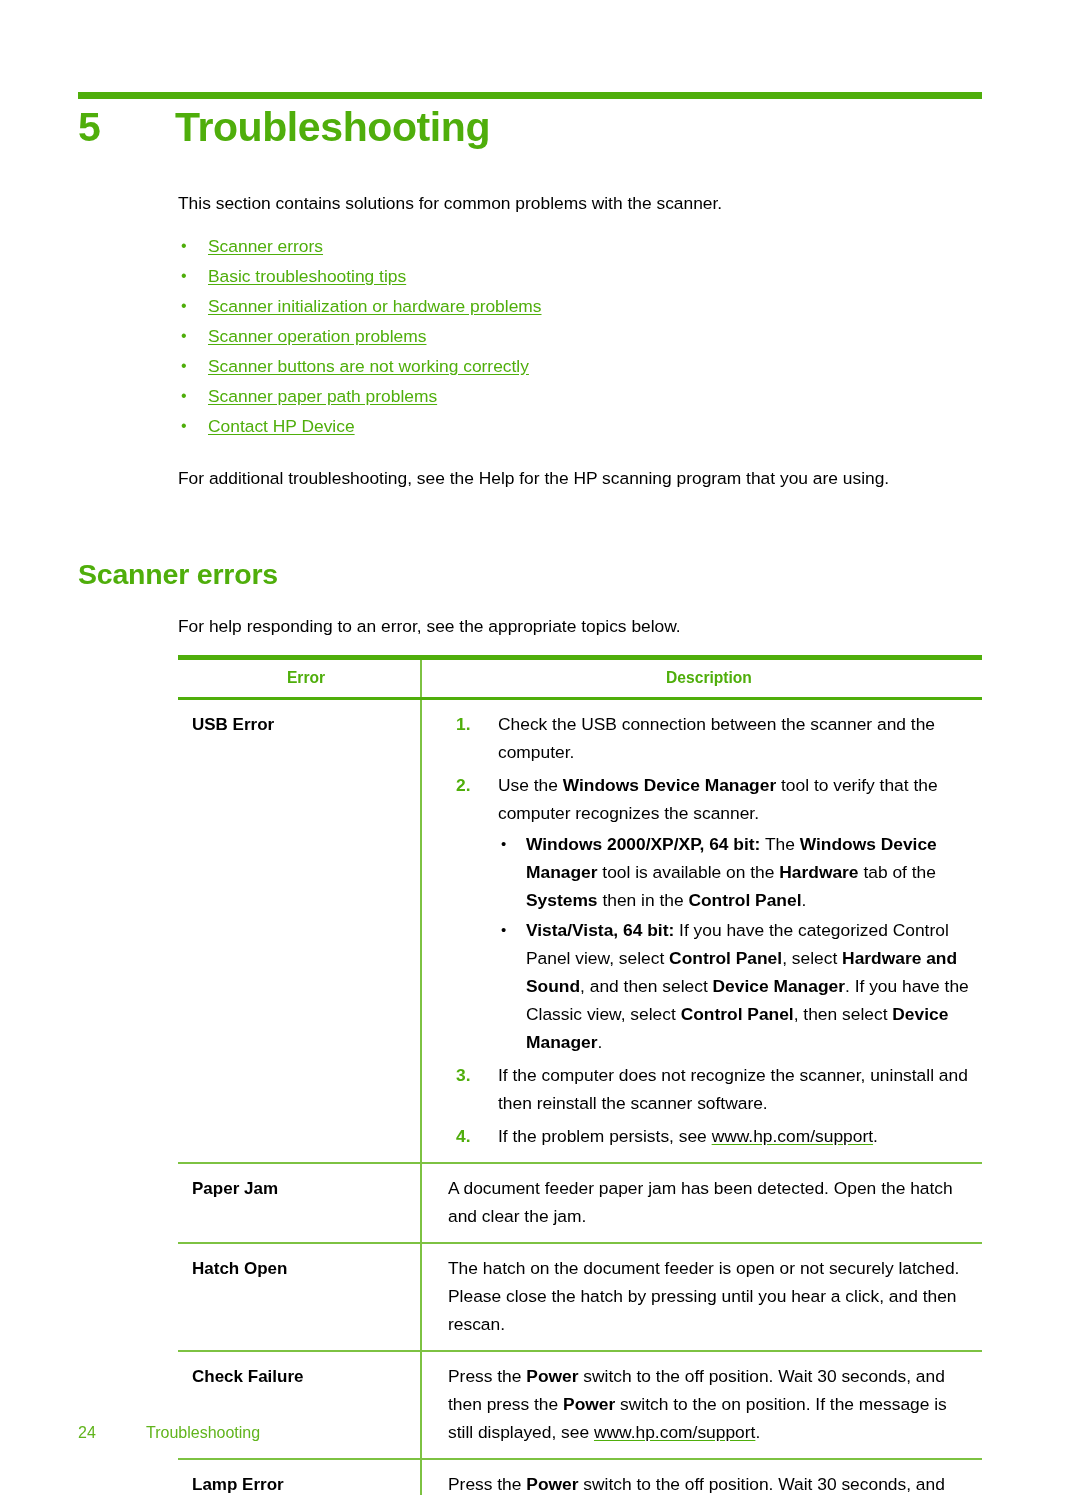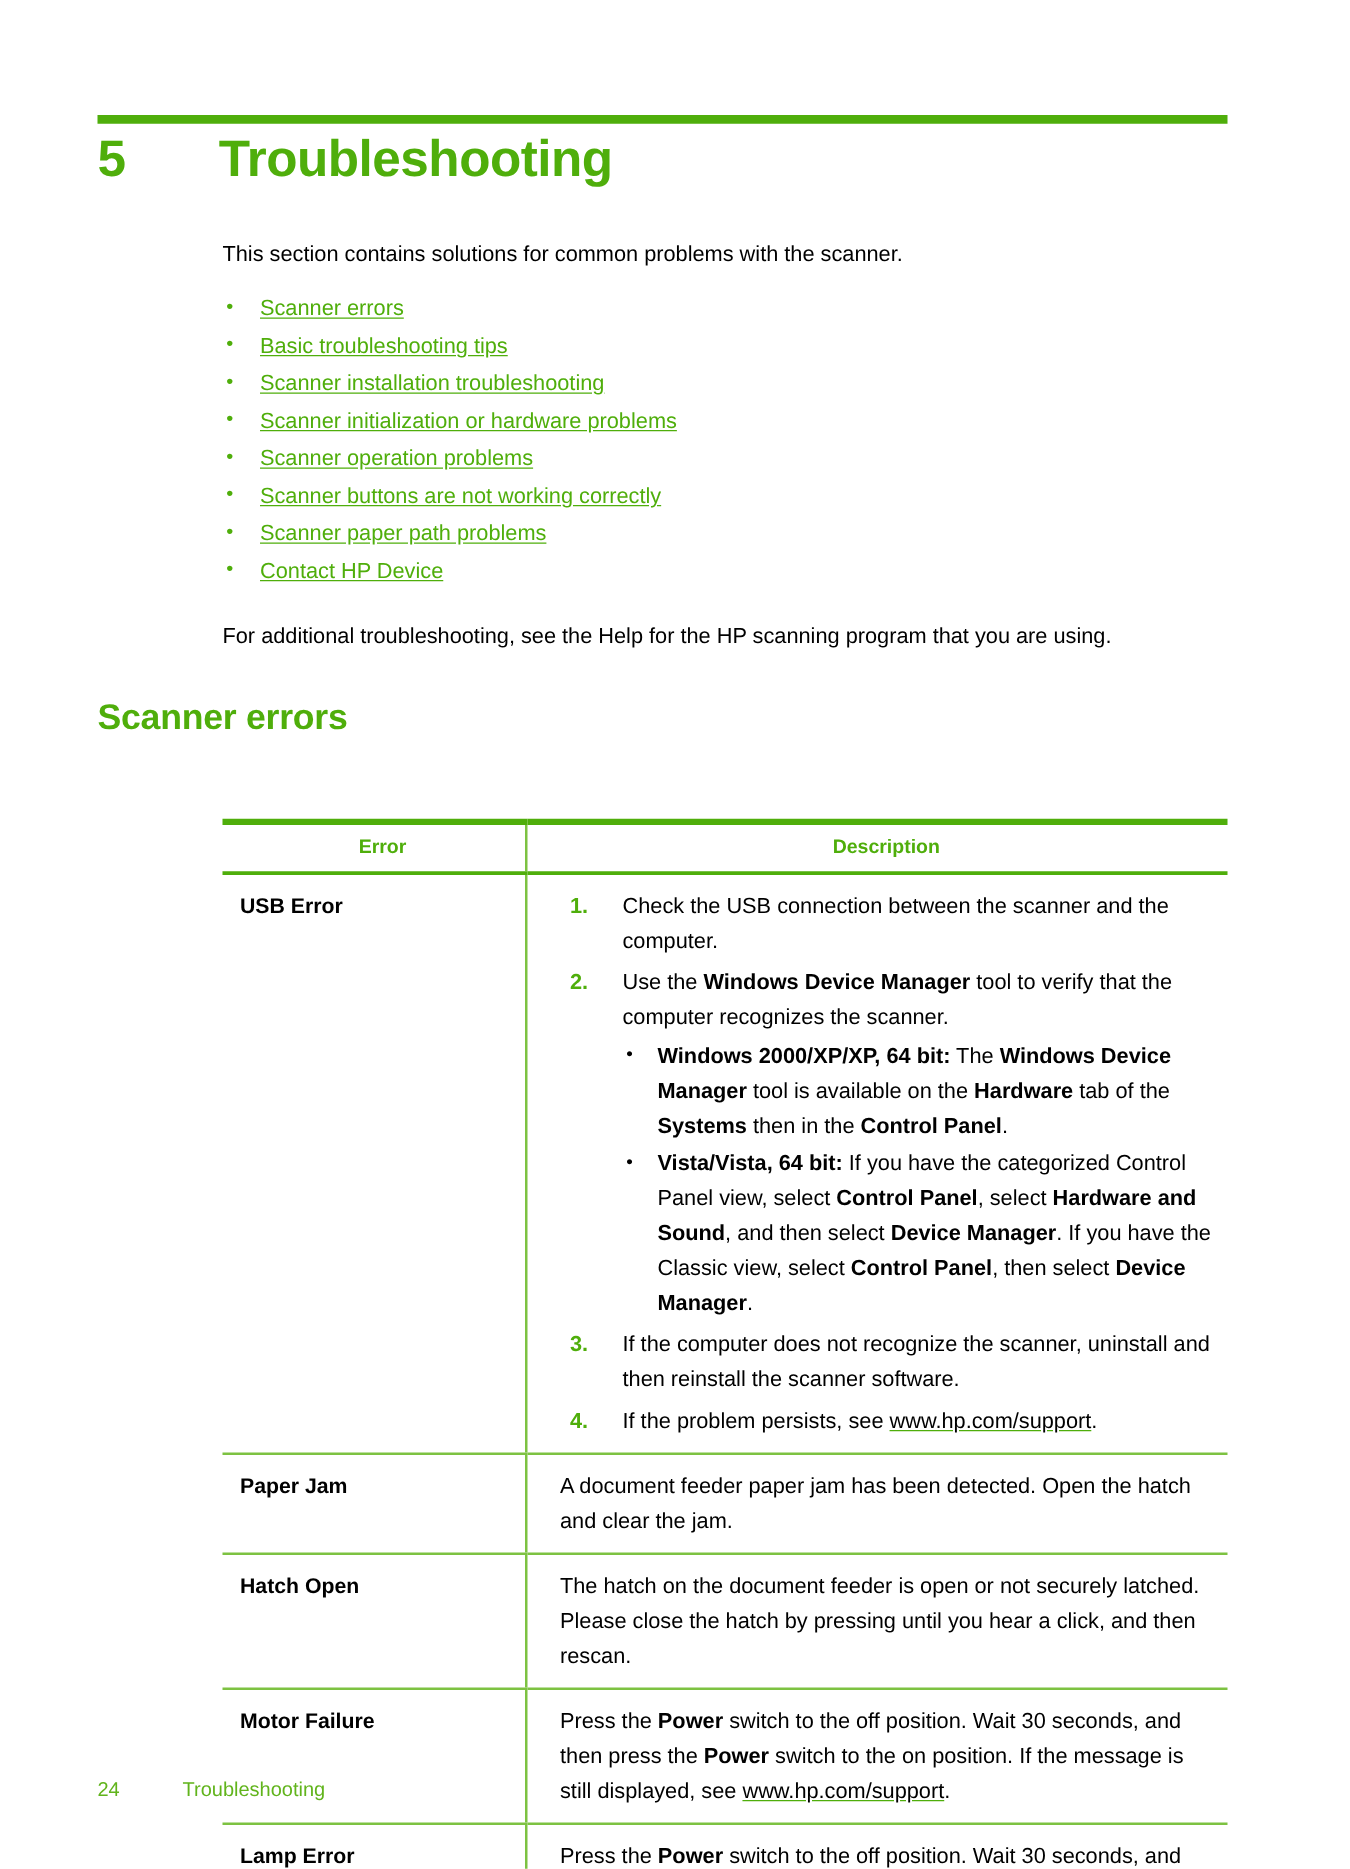--- a/index.html
+++ b/index.html
@@ -240,33 +240,33 @@
     <span class="chapter-num">5</span>
     <span class="chapter-title">Troubleshooting</span>
   </div>
 
   <div class="content">
     <p class="body-text">This section contains solutions for common problems with the scanner.</p>
 
     <ul class="toc">
       <li><a href="#" class="toc-link">Scanner errors</a></li>
       <li><a href="#" class="toc-link">Basic troubleshooting tips</a></li>
-      <li><a href="#" class="toc-link">Scanner installation troubleshooting</a></li>
       <li><a href="#" class="toc-link">Scanner initialization or hardware problems</a></li>
       <li><a href="#" class="toc-link">Scanner operation problems</a></li>
       <li><a href="#" class="toc-link">Scanner buttons are not working correctly</a></li>
       <li><a href="#" class="toc-link">Scanner paper path problems</a></li>
       <li><a href="#" class="toc-link">Contact HP Device</a></li>
     </ul>
 
     <p class="body-text second">For additional troubleshooting, see the Help for the HP scanning program that you are using.</p>
   </div>
 
   <h2 class="section-head">Scanner errors</h2>
 
+  <div class="lead">For help responding to an error, see the appropriate topics below.</div>
 
   <table class="err-table">
     <colgroup>
         <col class="c1">
         <col class="c2">
       </colgroup>
     <thead>
       <tr>
         <th class="col-err">Error</th>
         <th class="col-desc">Description</th>
@@ -296,21 +296,21 @@
         <td class="col-err">Paper Jam</td>
         <td class="col-desc">A document feeder paper jam has been detected. Open the hatch and clear the jam.</td>
       </tr>
 
       <tr>
         <td class="col-err">Hatch Open</td>
         <td class="col-desc">The hatch on the document feeder is open or not securely latched. Please close the hatch by pressing until you hear a click, and then rescan.</td>
       </tr>
 
       <tr>
-        <td class="col-err">Motor Failure</td>
+        <td class="col-err">Check Failure</td>
         <td class="col-desc"><span>Press the </span><b>Power</b><span> switch to the off position. Wait 30 seconds, and then press the </span><b>Power</b><span> switch to the on position. If the message is still displayed, see </span><a href="#" class="url">www.hp.com/support</a><span>.</span></td>
       </tr>
 
       <tr class="last">
         <td class="col-err">Lamp Error</td>
         <td class="col-desc"><span>Press the </span><b>Power</b><span> switch to the off position. Wait 30 seconds, and then press the </span></td>
       </tr>
 
     </tbody>
   </table>

